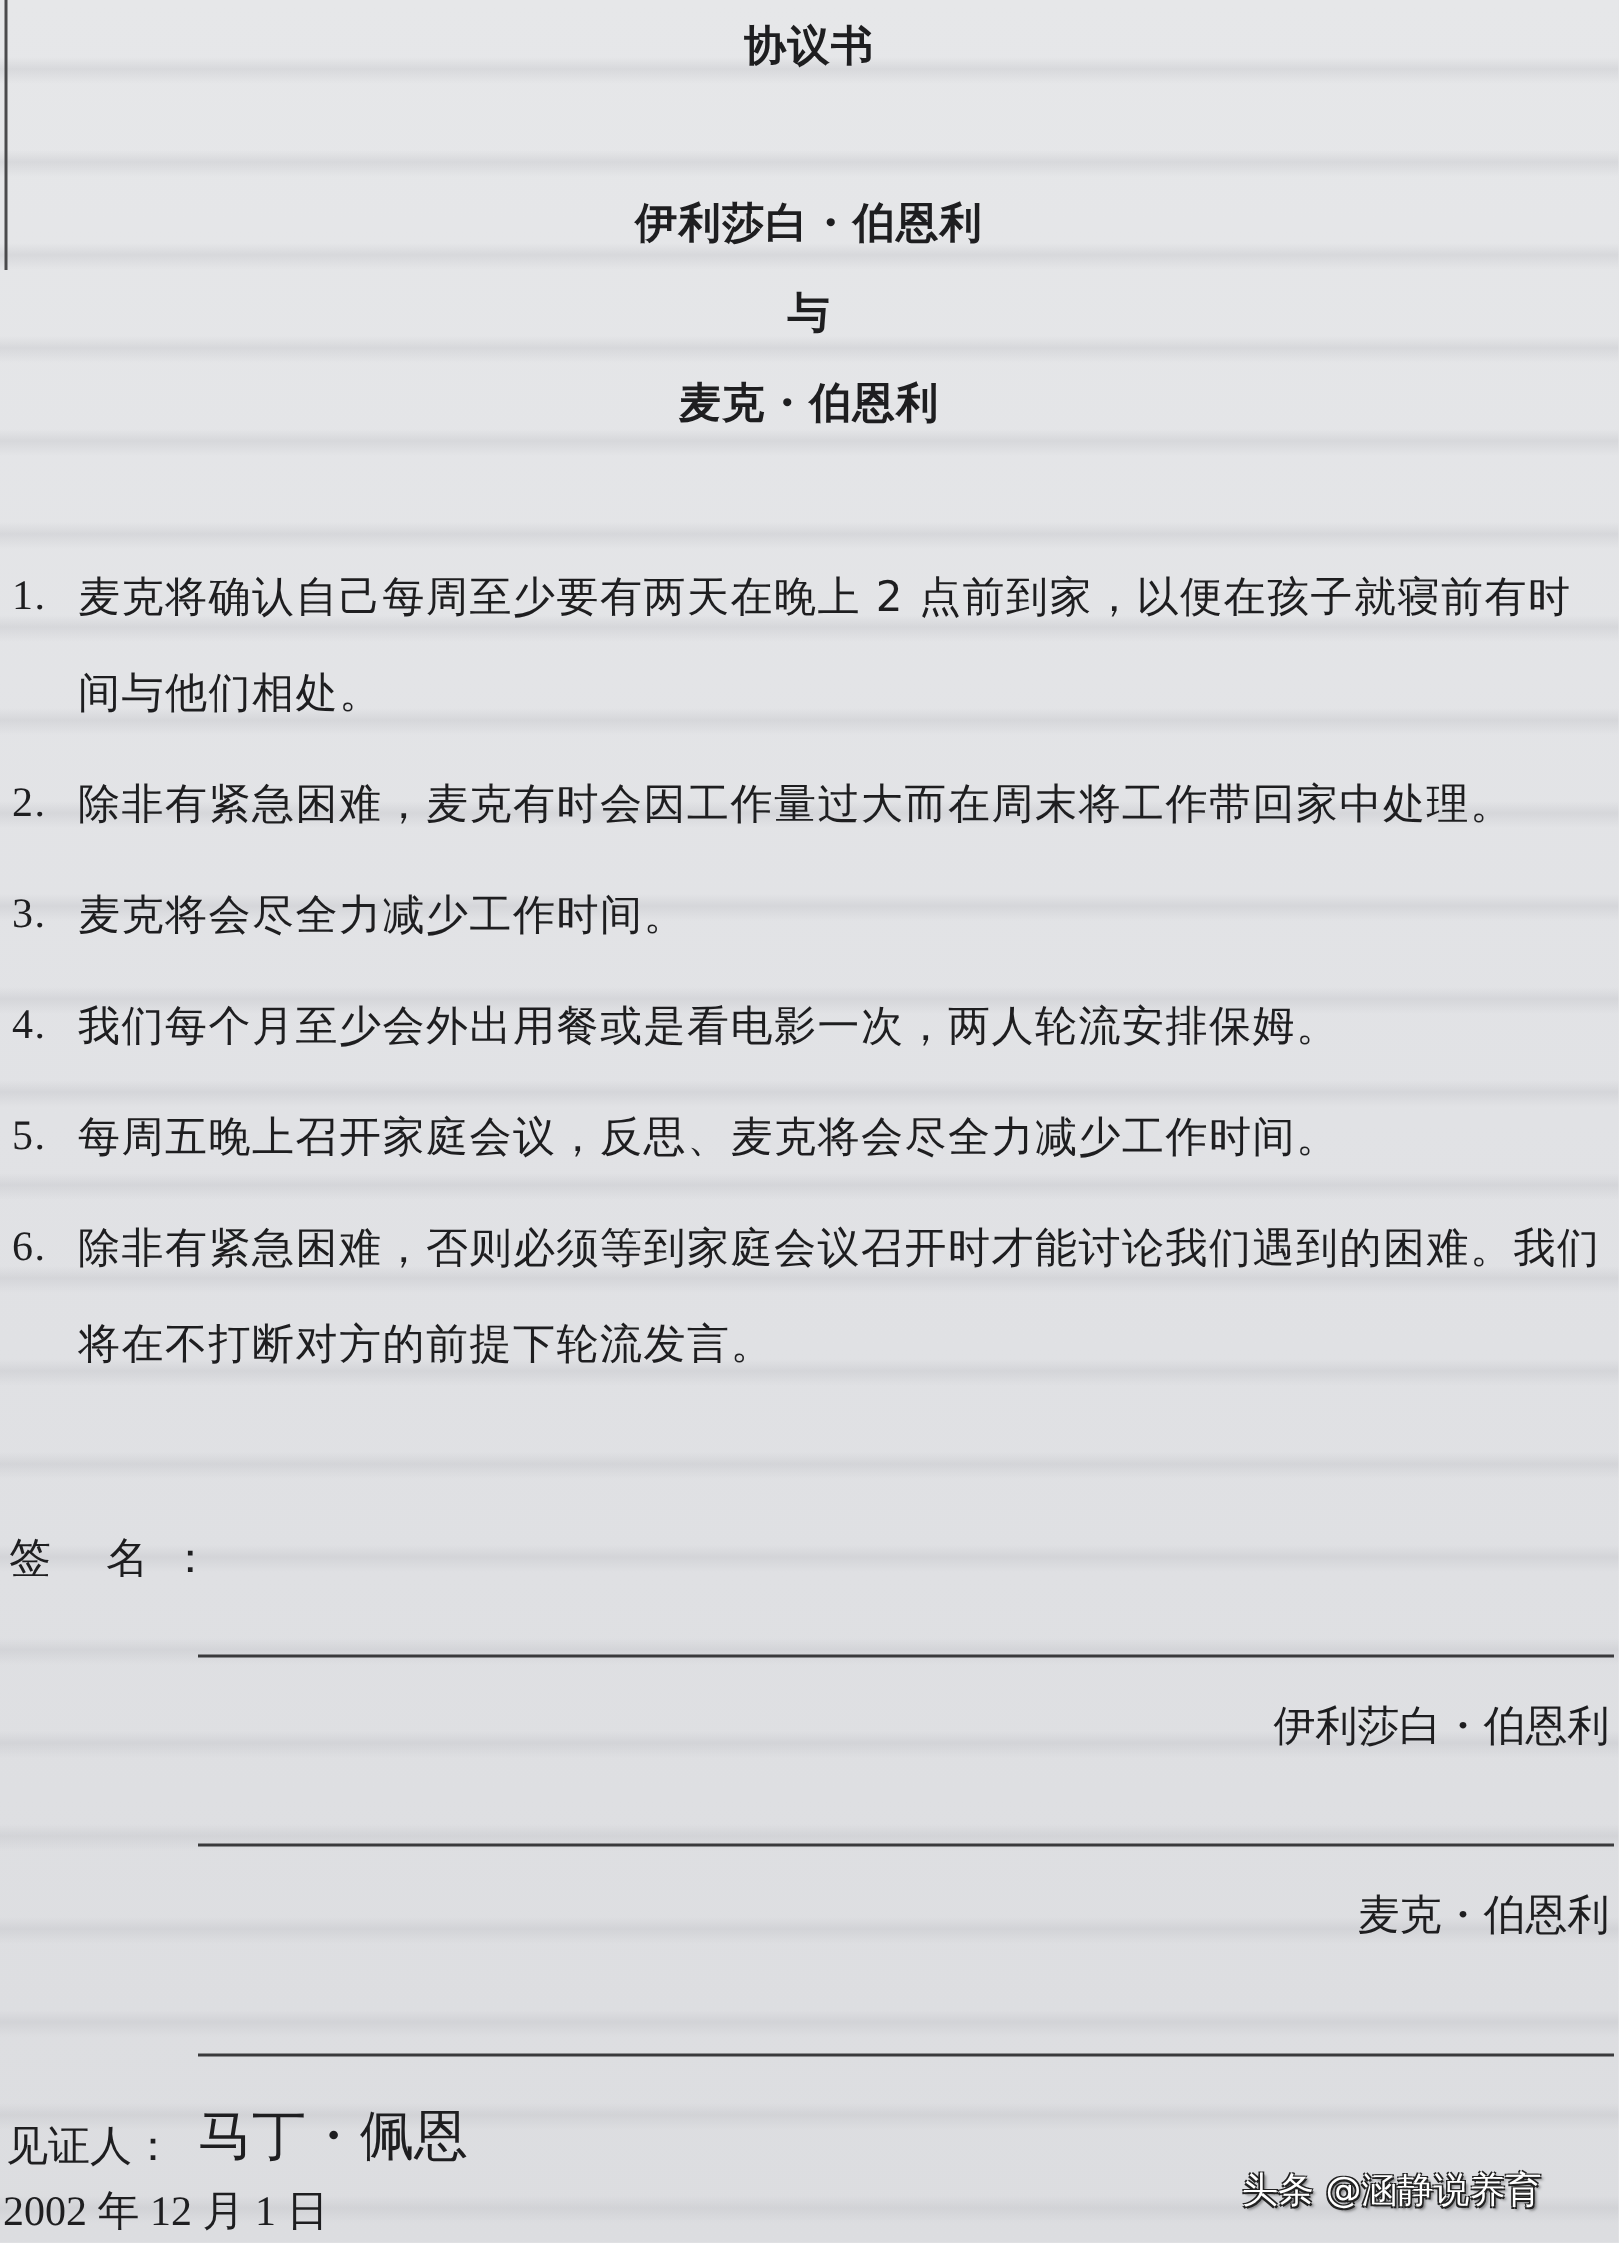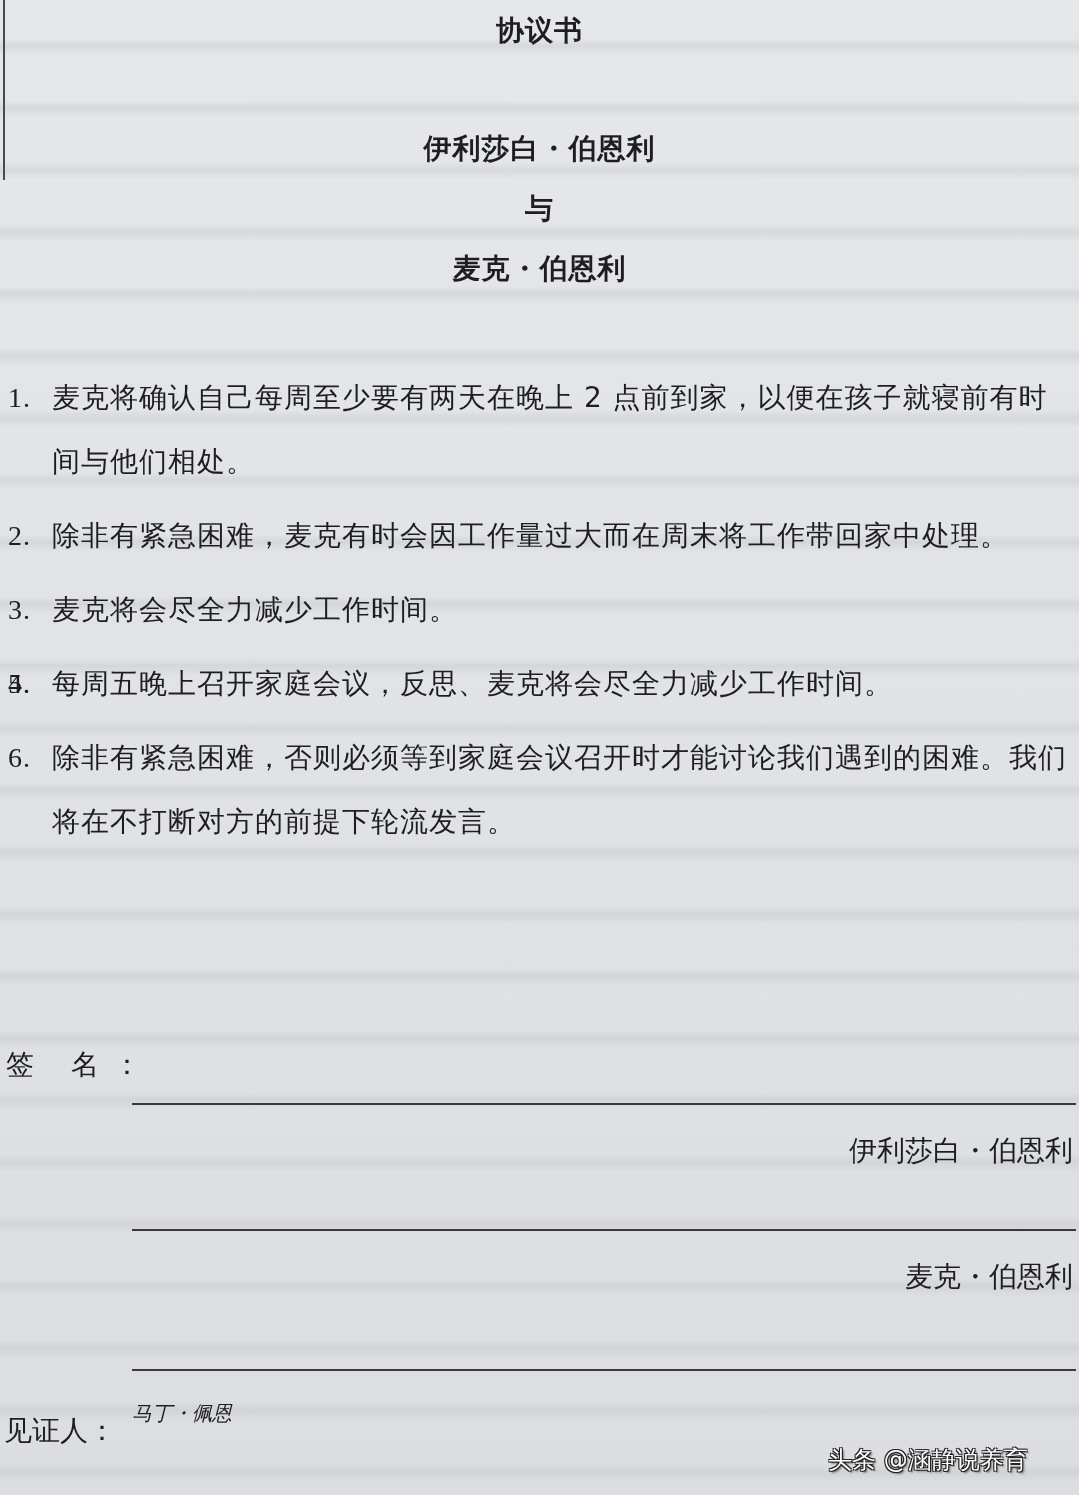--- a/index.html
+++ b/index.html
@@ -69,21 +69,21 @@
     .clause-num {
       position: absolute;
       left: 8px;
       top: 0;
       font-family: "Liberation Serif", "DejaVu Serif", serif;
       font-size: 28px;
     }
     .sig-label {
       position: absolute;
       left: 6px;
-      top: 1046px;
+      top: 1020px;
       font-size: 28px;
       letter-spacing: 14px;
       text-align: right;
     }
     .sig-line {
       position: absolute;
       left: 132px;
       width: 944px;
       height: 2px;
       background: #3a3a3c;
@@ -101,22 +101,21 @@
     .witness-label {
       position: absolute;
       left: 4px;
       top: 1412px;
       font-size: 28px;
     }
     .witness-name {
       position: absolute;
       left: 132px;
       top: 1400px;
-      font-size: 20px;
-      font-style: italic;
+      font-size: 36px;
     }
     .date {
       position: absolute;
       left: 2px;
       top: 1455px;
       font-size: 28px;
       font-family: "Liberation Serif", "DejaVu Serif", serif;
     }
     .watermark {
       position: absolute;
@@ -147,35 +146,37 @@
     <div class="clause">
       <span class="clause-num">2.</span>
       <span>除非有紧急困难，麦克有时会因工作量过大而在周末将工作带回家中处理。</span>
     </div>
     <div class="clause">
       <span class="clause-num">3.</span>
       <span>麦克将会尽全力减少工作时间。</span>
     </div>
     <div class="clause">
       <span class="clause-num">4.</span>
+      <span>我们每个月至少会外出用餐或是看电影一次，两人轮流安排保姆。</span>
     </div>
     <div class="clause">
       <span class="clause-num">5.</span>
       <span>每周五晚上召开家庭会议，反思、麦克将会尽全力减少工作时间。</span>
     </div>
     <div class="clause">
       <span class="clause-num">6.</span>
       <span>除非有紧急困难，否则必须等到家庭会议召开时才能讨论我们遇到的困难。我们将在不打断对方的前提下轮流发言。</span>
     </div>
   </div>
 
   <div class="sig-label">签 名：</div>
   <div class="sig-line line-1"></div>
   <div class="signer signer-1">伊利莎白・伯恩利</div>
   <div class="sig-line line-2"></div>
   <div class="signer signer-2">麦克・伯恩利</div>
 
   <div class="witness-label">见证人：</div>
   <div class="sig-line line-3"></div>
   <div class="witness-name">马丁・佩恩</div>
+  <div class="date">2002 年 12 月 1 日</div>
 
   <div class="watermark">头条 @涵静说养育</div>
 </div>
 
 </body></html>

